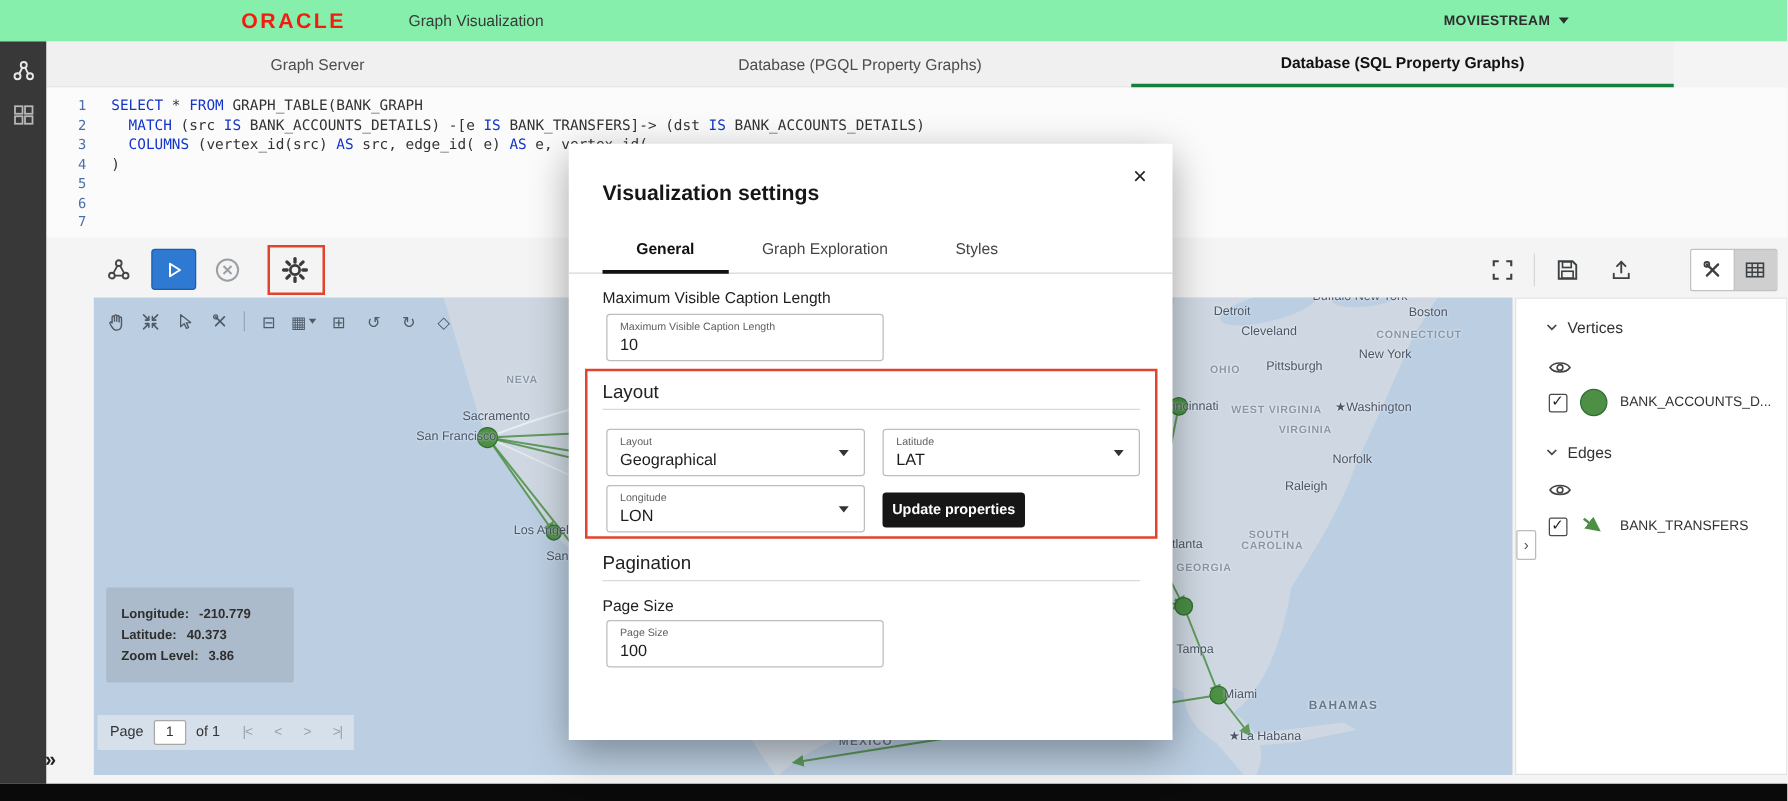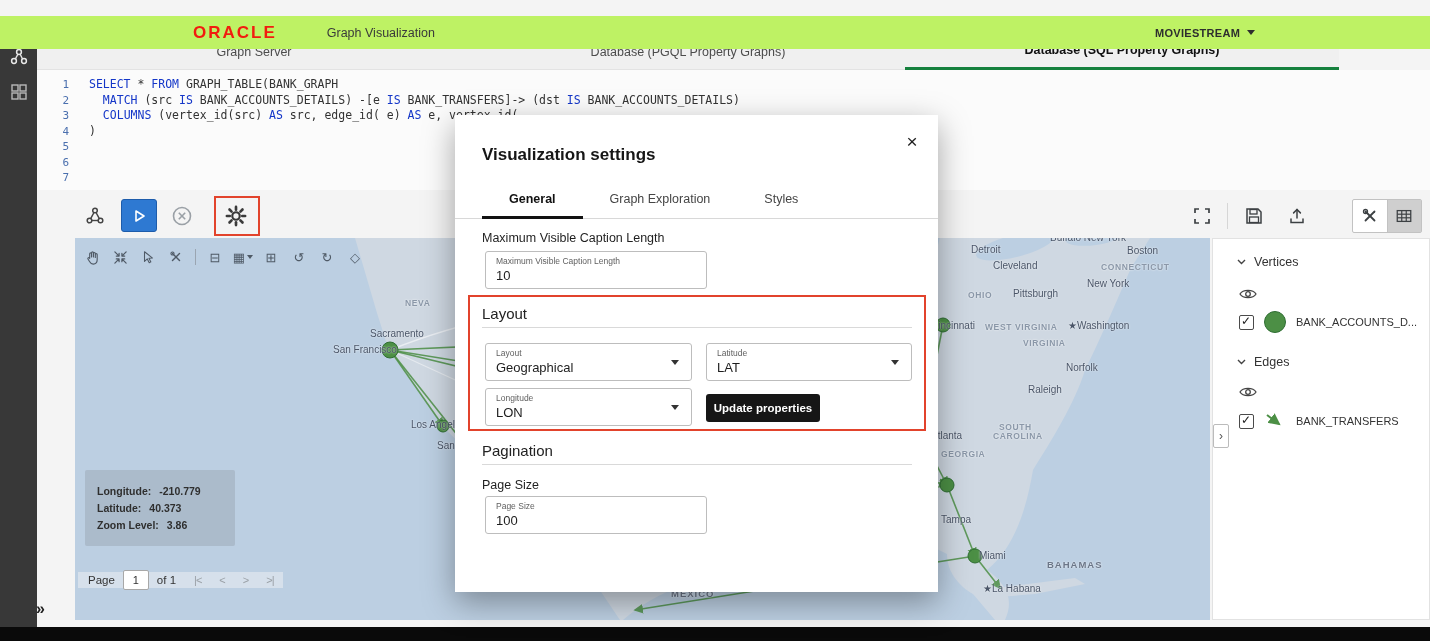--- a/index.html
+++ b/index.html
@@ -1,20 +1,20 @@
 <!DOCTYPE html>
 <html><head>
 <meta charset="utf-8">
 <style>
   * { box-sizing: border-box; margin: 0; padding: 0; }
   html,body { width:1430px; height:641px; overflow:hidden; }
   body { font-family:"Liberation Sans", sans-serif; background:#f4f4f4; position:relative; }
 
   
-  .header { position:absolute; left:0; top:16px; width:1430px; height:33px; background:#bef264; z-index:5; }
+  .header { position:absolute; left:0; top:0; width:1430px; height:33px; background:#86efac; z-index:5; }
   .logo-wrap { position:absolute; left:193px; top:0; height:33px; display:flex; align-items:center; gap:8px; }
   .oracle-logo { font-size:17px; font-weight:bold; color:#f21c0f; letter-spacing:2px; }
   .app-title { font-size:12.5px; color:#3a3a3a;margin-left:42px; }
   .workspace { position:absolute; left:1128px; top:0; height:33px; display:flex; align-items:center; gap:7px; cursor:pointer;margin-left:27px; }
   .workspace-label { font-size:11px; font-weight:bold; color:#2e2e2e; letter-spacing:0.3px; }
   .caret-down { width:0; height:0; border-left:4.5px solid transparent; border-right:4.5px solid transparent; border-top:5px solid #2e2e2e; }
 
   
   .sidebar { position:absolute; left:0; top:33px; width:37px; height:594px; background:#383838; z-index:4; }
   .side-icon { position:absolute; left:7px; width:24px; height:24px; display:flex; align-items:center; justify-content:center; cursor:pointer; }
@@ -60,21 +60,21 @@
   .mt-caret { width:0; height:0; border-left:3.5px solid transparent; border-right:3.5px solid transparent; border-top:4px solid #4f5a66; margin-left:2px; }
   .map-labels { position:absolute; left:0; top:0; width:100%; height:100%; z-index:4; pointer-events:none; }
   .mlabel { position:absolute; white-space:nowrap; text-shadow:0 0 2px rgba(255,255,255,0.9); }
   .mlabel.city { font-size:10px; color:#4a5568; }
   .mlabel.state { font-size:8.5px; font-weight:bold; letter-spacing:0.6px; color:#8a97a8; }
   .mlabel.country { font-size:9.5px; font-weight:bold; letter-spacing:1px; color:#6b7688; }
 
   .map-info { position:absolute; left:10px; top:232px; width:150px; background:rgba(150,162,175,0.45); border-radius:2px; padding:10px 12px; z-index:6; }
   .info-row { display:flex; gap:8px; font-size:10.5px; font-weight:600; color:#2f2f2f; margin:5px 0; }
 
-  .map-pagination { position:absolute; left:3px; top:334px; height:16px; display:flex; align-items:center; gap:8px; padding:0 10px; background:rgba(235,239,243,0.55); z-index:6; }
+  .map-pagination { position:absolute; left:3px; top:334px; height:28px; display:flex; align-items:center; gap:8px; padding:0 10px; background:rgba(235,239,243,0.55); z-index:6; }
   .pg-label { font-size:11.5px; color:#333; }
   .pg-input { width:26px; height:20px; border:1px solid #a8a8a8; border-radius:2px; font-size:11px; text-align:center; color:#333; background:#fff; font-family:"Liberation Sans", sans-serif; }
   .pg-nav { font-size:11px; color:#9aa0a6; margin-left:10px; cursor:pointer; letter-spacing:-1px; }
 
   
   .rpanel { position:absolute; left:1212px; top:238px; width:218px; height:382px; background:#fff; border:1px solid #e2e2e2; z-index:3; }
   .panel-collapse { position:absolute; left:1213px; top:424px; width:16px; height:24px; background:#fff; border:1px solid #bbb; border-radius:2px; display:flex; align-items:center; justify-content:center; font-size:12px; color:#555; cursor:pointer; z-index:7; }
   .sec-header { position:absolute; left:24px; display:flex; align-items:center; gap:8px; font-size:12.5px; color:#333; cursor:pointer; }
   .eye-btn { position:absolute; left:26px; width:18px; height:14px; cursor:pointer; }
   .legend-row { position:absolute; left:26px; display:flex; align-items:center; gap:10px; }

